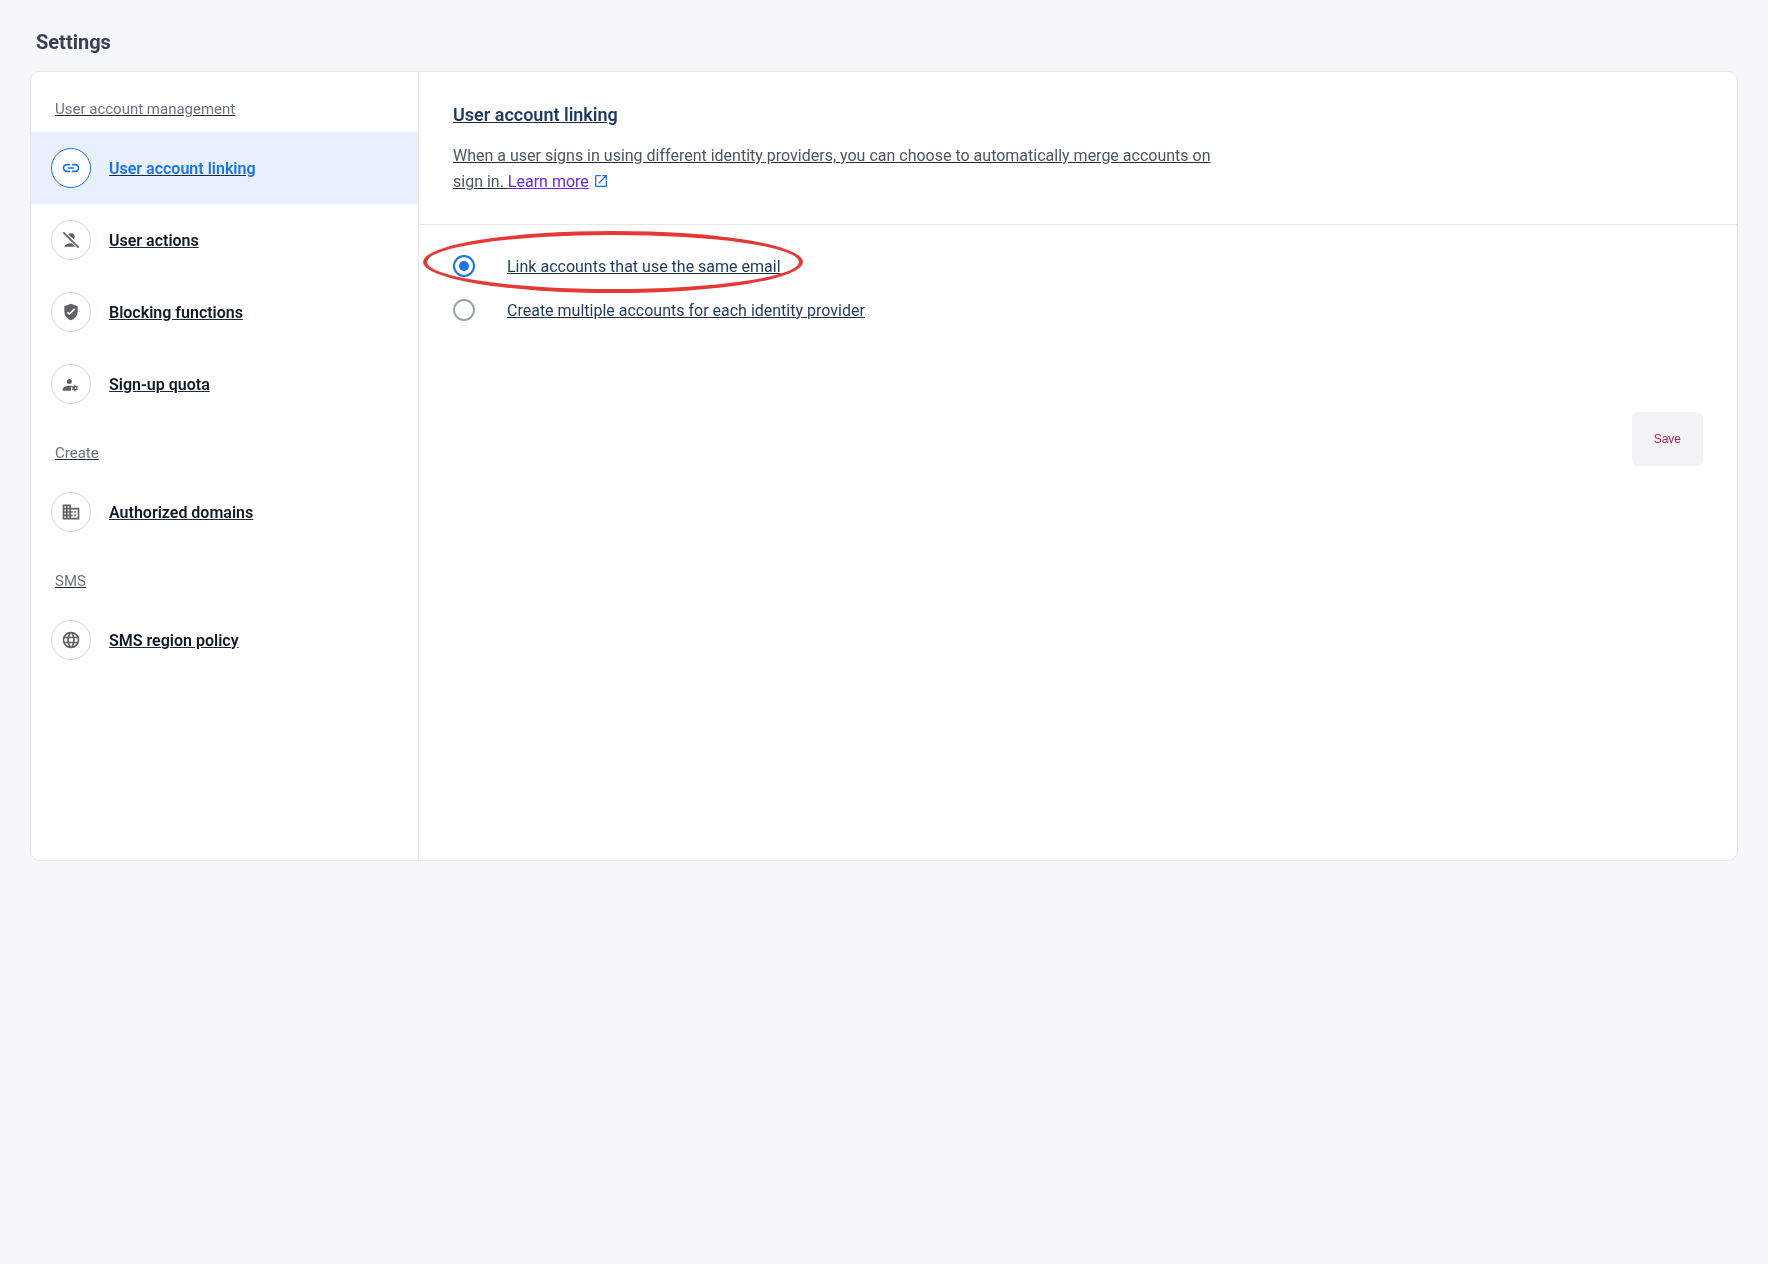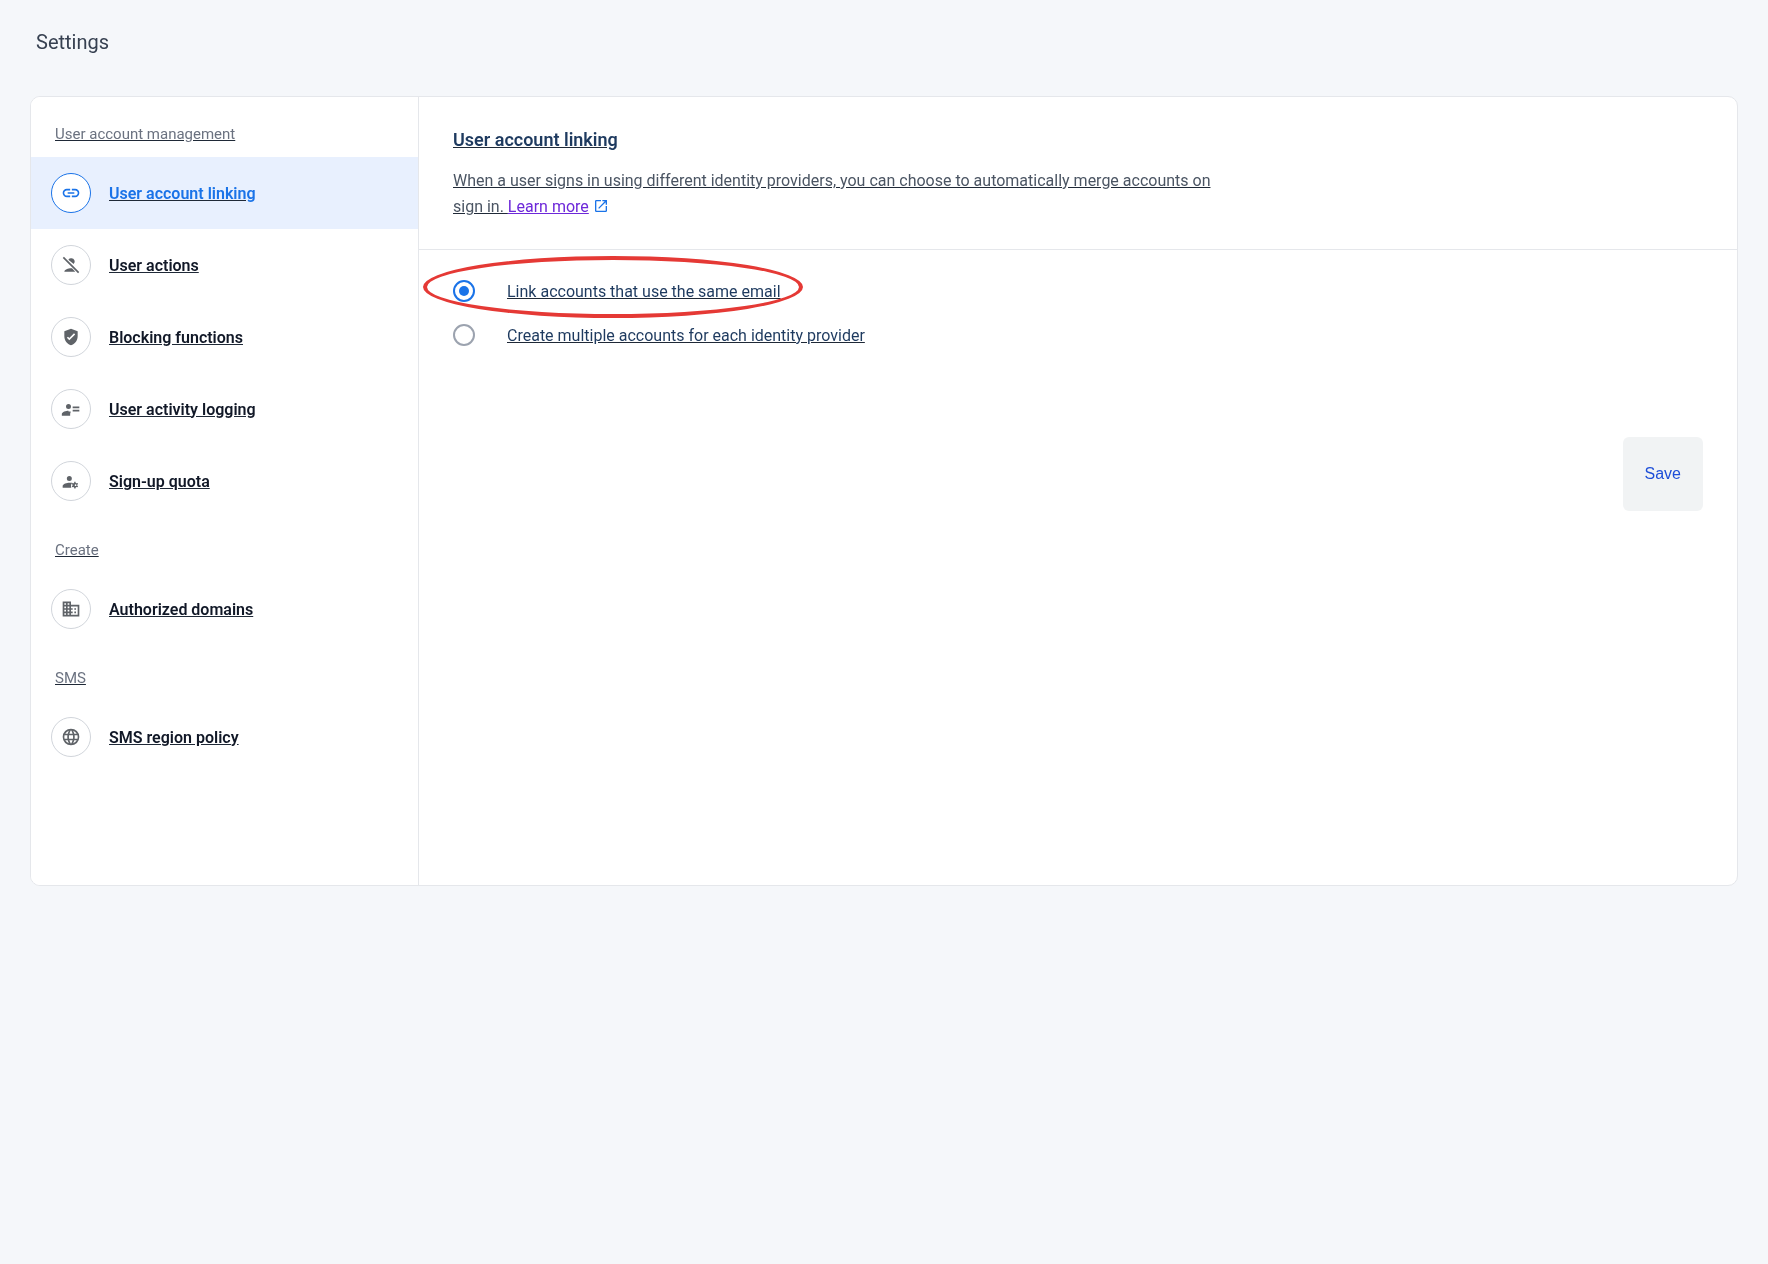--- a/index.html
+++ b/index.html
@@ -8,23 +8,23 @@
     background: #f5f7fa;
     color: #1f2937;
     width: 1768px;
     height: 1264px;
   }
   .page {
     padding: 30px 30px 30px 30px;
   }
   .page-title {
     font-size: 20px;
-    font-weight: 400;
+    font-weight: 700;
     color: #374151;
-    margin-bottom: 42px;
+    margin-bottom: 17px;
     margin-left: 6px;
   }
   .card {
     background: #fff;
     border: 1px solid #e5e7eb;
     border-radius: 10px;
     display: flex;
     min-height: 790px;
     overflow: hidden;
     text-decoration: underline;
@@ -147,25 +147,25 @@
     position: absolute;
     border: 4px solid #e53935;
     border-radius: 50%;
     pointer-events: none;
   }
   .save-btn {
     position: absolute;
     right: 34px;
     top: 340px;
     background: #f1f3f4;
-    color: #1d4ed8;
+    color: #be185d;
     border: none;
     border-radius: 6px;
-    padding: 28px 22px;
-    font-size: 16px;
+    padding: 20px 22px;
+    font-size: 12px;
     font-weight: 500;
     cursor: not-allowed;
   }
 </style>
 </head>
 <body>
 
 <div class="page">
   <h1 class="page-title">Settings</h1>
 
@@ -194,28 +194,20 @@
 
       <div class="nav-item">
         <span class="icon-circle">
           <svg viewBox="0 0 24 24">
               <path d="M12 2 4 5v6c0 5 3.4 9.6 8 11 4.6-1.4 8-6 8-11V5l-8-3zm-2 14-3-3 1.4-1.4L10 13.2l5.6-5.6L17 9l-7 7z"></path>
             </svg>
         </span>
         <span class="nav-label">Blocking functions</span>
       </div>
 
-      <div class="nav-item">
-        <span class="icon-circle">
-          <svg viewBox="0 0 24 24">
-              <path d="M9 12a3 3 0 1 0 0-6 3 3 0 0 0 0 6zm0 2c-2.67 0-8 1.34-8 4v2h10v-2c0-1 .37-1.94 1-2.7-.97-.2-2.02-.3-3-.3zm5-5h8v2h-8V9zm0 4h8v2h-8v-2z"></path>
-            </svg>
-        </span>
-        <span class="nav-label">User activity logging</span>
-      </div>
 
       <div class="nav-item">
         <span class="icon-circle">
           <svg viewBox="0 0 24 24">
               <path d="M10 12a3 3 0 1 0 0-6 3 3 0 0 0 0 6zm0 2c-2.67 0-8 1.34-8 4v2h10.35a5.5 5.5 0 0 1-.35-2c0-1.5.6-2.85 1.57-3.84C12.5 14.06 11.26 14 10 14zm9.43 3.5c.04-.16.07-.33.07-.5s-.03-.34-.07-.5l1.06-.82-.75-1.3-1.25.42a2.5 2.5 0 0 0-.86-.5l-.19-1.3h-1.5l-.19 1.3c-.31.12-.6.29-.86.5l-1.25-.42-.75 1.3 1.06.82c-.04.16-.07.33-.07.5s.03.34.07.5l-1.06.82.75 1.3 1.25-.42c.26.21.55.38.86.5l.19 1.3h1.5l.19-1.3c.31-.12.6-.29.86-.5l1.25.42.75-1.3-1.06-.82zM17.5 18a1 1 0 1 1 0-2 1 1 0 0 1 0 2z"></path>
             </svg>
         </span>
         <span class="nav-label">Sign-up quota</span>
       </div>
 

